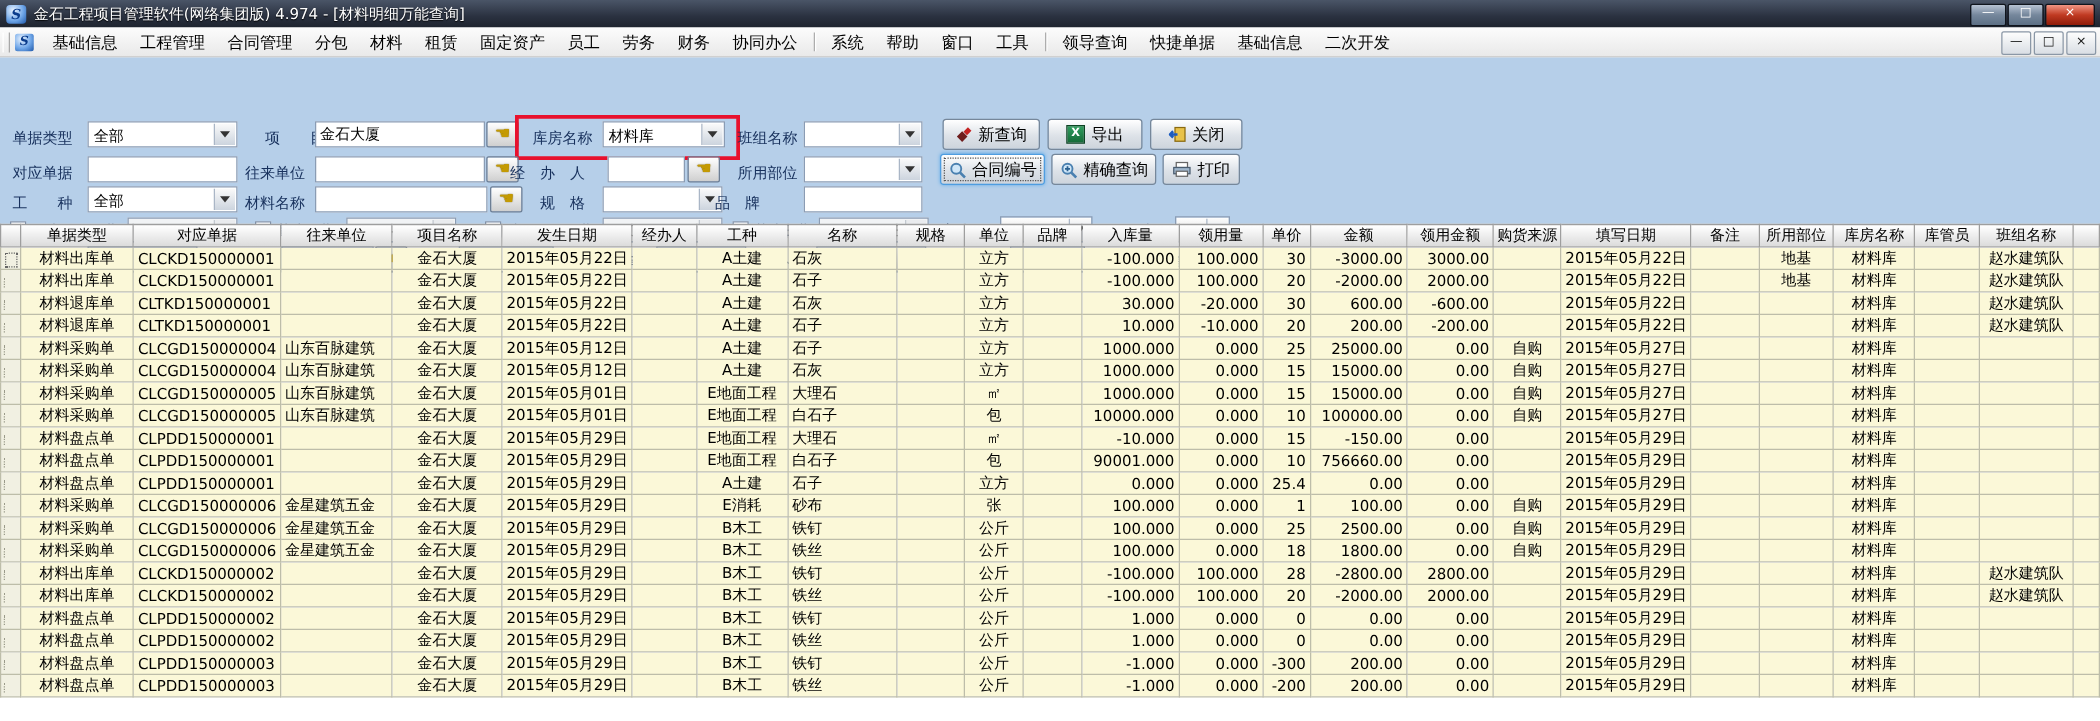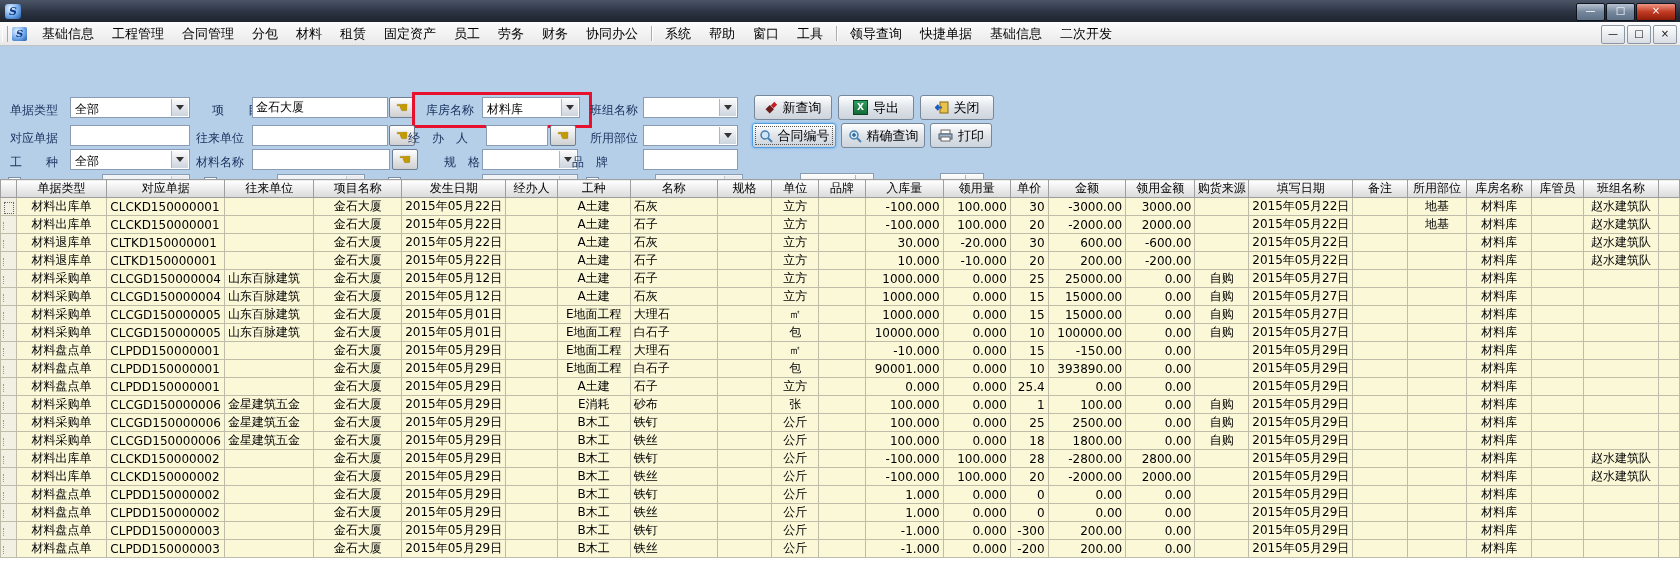--- a/index.html
+++ b/index.html
@@ -62,20 +62,21 @@
   td.blankcol,th.blankcol{padding:0}
   .al{text-align:left}.ac{text-align:center}.ar{text-align:right}
   .rowmark{width:8px;height:10px;border:1px dotted #666;margin:2px auto 0 3px}
   .selmark{width:3px;height:8px;border-left:1px dotted #9a9a8a;margin:3px 0 0 2px}
 </style>
 </head>
 <body>
 
 <div class="titlebar">
   <span class="app-icon">S</span>
+  <span class="title-text">金石工程项目管理软件(网络集团版) 4.974 - [材料明细万能查询]</span>
   <span class="win-controls">
     <span class="win-btn">—</span>
     <span class="win-btn">□</span>
     <span class="win-btn close">×</span>
   </span>
 </div>
 
 <div class="menubar">
   <span class="grip"></span>
   <span class="menu-app-icon">S</span>
@@ -203,21 +204,21 @@
   <span class="flabel" style="left:10px;top:108px">工　　种</span>
   <div class="combo" style="left:70px;top:103px;width:120px">
     <span class="ctext">全部</span>
     <span class="carrow">
         <span class="tri"></span>
       </span>
   </div>
   <span class="flabel" style="left:196px;top:108px">材料名称</span>
   <input class="tinput" style="left: 252px; top: 103px; width: 138px;" value="">
   <span class="handbtn" style="left:392px;top:103px"><span class="hand-glyph">☚</span></span>
-  <span class="flabel" style="left:444px;top:108px">规　格</span>
+  <span class="flabel" style="left:432px;top:108px">规　格</span>
   <div class="combo" style="left:482px;top:103px;width:96px">
     <span class="ctext"></span>
     <span class="carrow">
         <span class="tri"></span>
       </span>
   </div>
   <span class="flabel" style="left:572px;top:108px">品　牌</span>
   <input class="tinput" style="left: 643px; top: 103px; width: 95px;" value="">
 
   <span class="checkbox" style="left:8px;top:131px"></span>
@@ -630,21 +631,21 @@
           <td class="ac">2015年05月29日</td>
           <td class="al"></td>
           <td class="ac">E地面工程</td>
           <td class="al">白石子</td>
           <td class="al"></td>
           <td class="ac">包</td>
           <td class="al"></td>
           <td class="ar">90001.000</td>
           <td class="ar">0.000</td>
           <td class="ar">10</td>
-          <td class="ar">393890.00</td>
+          <td class="ar">756660.00</td>
           <td class="ar">0.00</td>
           <td class="ac"></td>
           <td class="ac">2015年05月29日</td>
           <td class="al"></td>
           <td class="ac"></td>
           <td class="ac">材料库</td>
           <td class="al"></td>
           <td class="ac"></td>
           <td class="blankcol"></td>
         </tr>

